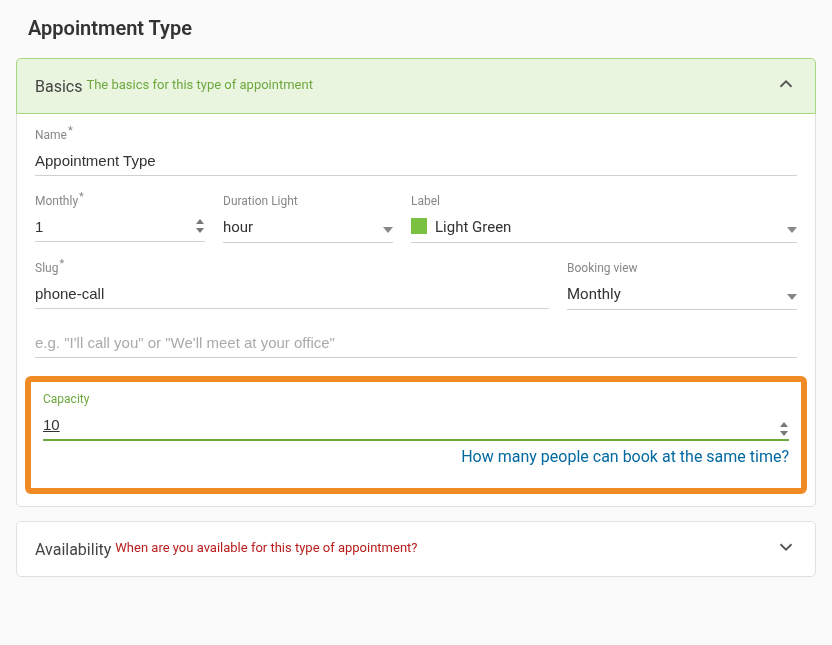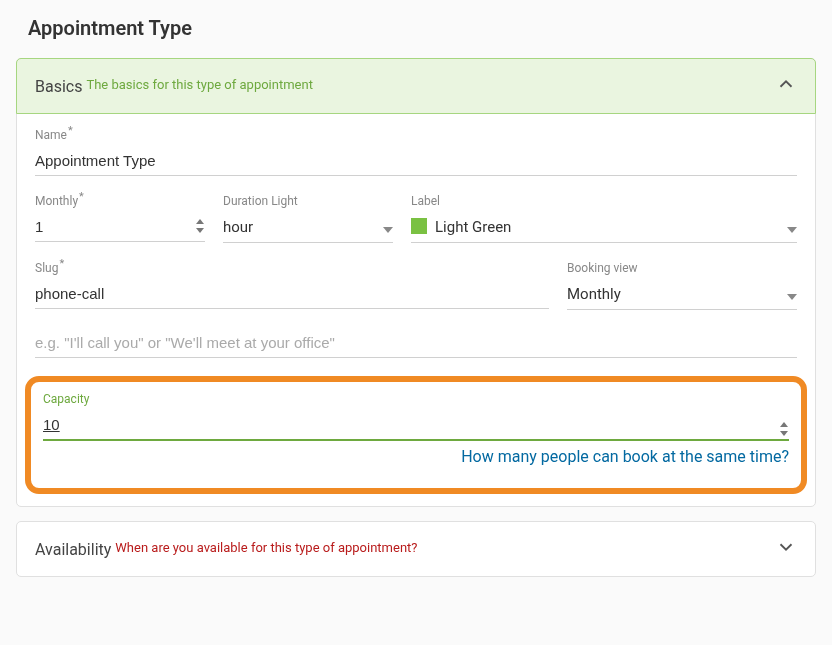--- a/index.html
+++ b/index.html
@@ -39,21 +39,21 @@
   .num-wrap { position: relative; }
   .stepper svg, .caret svg { width: 10px; height: 14px; display:block; }
   .caret.small svg { width: 10px; height: 6px; }
   .color-swatch {
     width: 16px; height: 16px; background: #7ac142; display: inline-block;
     vertical-align: middle; margin-right: 8px;
   }
   .select-display { display: flex; align-items: flex-start; }
   .helper { font-size: 16px; color: #0369a1; margin-top: 6px; text-align: right; }
   .highlight-box {
-    border: 6px solid #f08a24; border-radius: 14px;
+    border: 6px solid #f08a24; border-radius: 6px;
     margin: 18px -10px 4px -10px; padding: 10px 12px 22px 12px;
   }
 </style>
 </head>
 <body>
 
 <div class="page">
   <h2 class="page-title">Appointment Type</h2>
 
   <div class="card">

